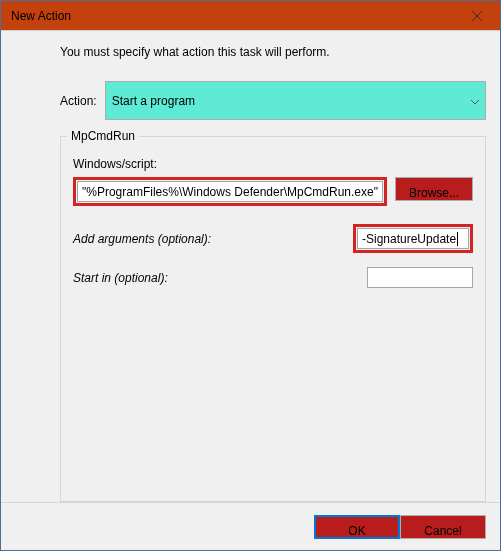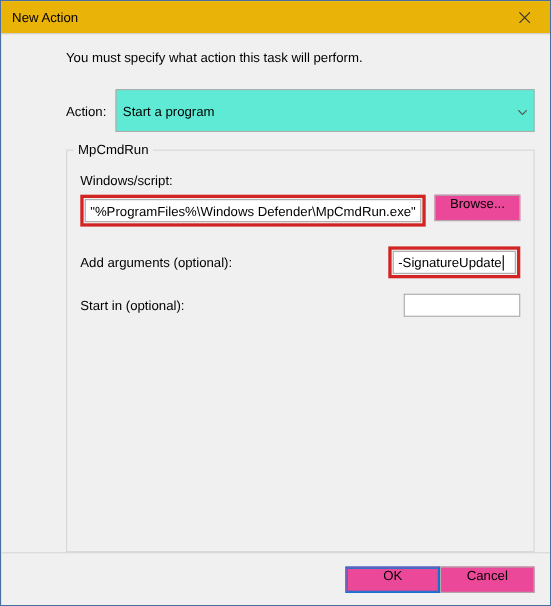--- a/index.html
+++ b/index.html
@@ -15,21 +15,21 @@
   .window {
     width: 501px;
     height: 551px;
     background: #f0f0f0;
     border: 1px solid #4a6ea0;
     display: flex;
     flex-direction: column;
   }
   .titlebar {
     height: 30px;
-    background: #eab308;
+    background: #c2410c;
     border-bottom: 1px solid #d0d0d0;
     display: flex;
     align-items: center;
     padding-left: 10px;
   }
   .titlebar-title {
     flex: 1;
     color: #000;
     font-size: 12px;
   }
@@ -121,38 +121,38 @@
     display: flex;
     align-items: center;
     white-space: nowrap;
     overflow: hidden;
   }
   .program-input-wrap { flex: 1; }
   .program-input-wrap .txtbox { width: 100%; border: 1px solid #a7a7a7; }
   .btn {
     height: 24px;
     min-width: 78px;
-    background: #ec4899;
+    background: #b91c1c;
     border: 1px solid #adadad;
     color: #000;
     font-size: 12px;
     display: inline-flex;
-    align-items: flex-start;
+    align-items: flex-end;
     justify-content: center;
     padding: 0 10px;
     cursor: pointer;
   }
   .kv-row {
     display: flex;
     align-items: center;
     justify-content: space-between;
     margin-bottom: 14px;
     gap: 8px;
   }
-  .kv-row .label { flex: 1; }
+  .kv-row .label { flex: 1; font-style: italic; }
   .arg-wrap .txtbox { width: 112px; }
   .caret {
     display:inline-block;
     width:1px;
     height:14px;
     background:#000;
     vertical-align: middle;
     margin-left:1px;
   }
   .plainbox {

